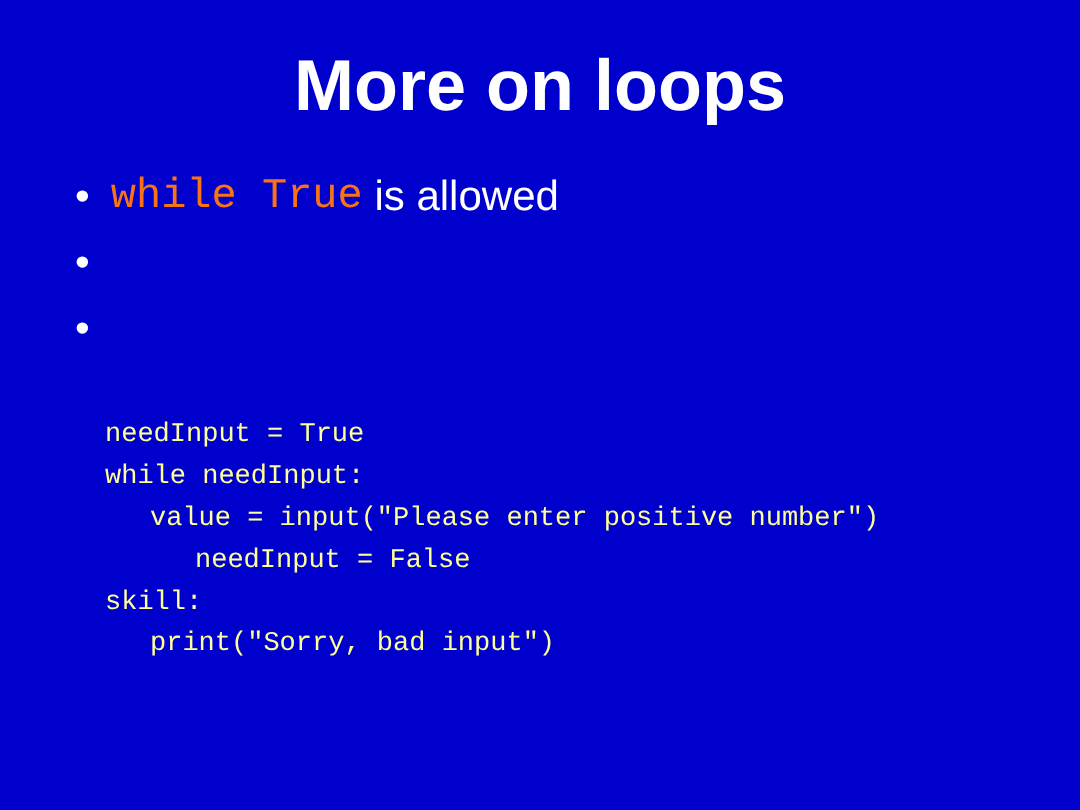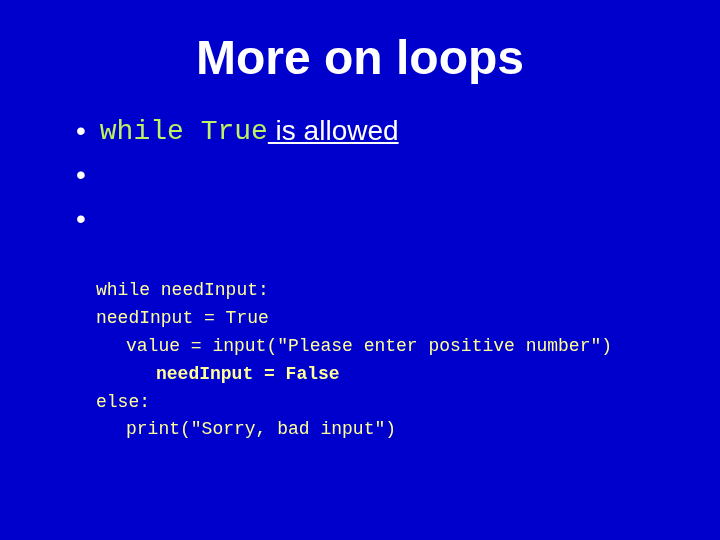--- a/index.html
+++ b/index.html
@@ -13,21 +13,21 @@
       height: 540px;
       background-color: #0000CC;
       font-family: Arial, sans-serif;
       color: white;
       overflow: hidden;
     }
 
     .slide {
       width: 720px;
       height: 540px;
-      padding: 30px 76px;
+      padding: 30px 50px;
       display: flex;
       flex-direction: column;
     }
 
     .title {
       font-size: 48px;
       font-weight: bold;
       text-align: center;
       margin-bottom: 30px;
       color: white;
@@ -47,45 +47,43 @@
 
     .bullet-dot {
       font-size: 28px;
       margin-right: 14px;
       color: white;
     }
 
     .code-inline {
       font-family: 'Courier New', Courier, monospace;
       font-size: 28px;
-      color: #bef264;
+      color: #f97316;
     }
 
     .text-normal {
       font-size: 28px;
       color: white;
-      text-decoration: underline;
     }
 
     .code-block {
       font-family: 'Courier New', Courier, monospace;
       font-size: 18px;
       color: #FFFF99;
       margin-top: 10px;
       margin-left: 20px;
       line-height: 1.55;
     }
 
     .code-block .indent1 {
       padding-left: 30px;
     }
 
     .code-block .indent2 {
       padding-left: 60px;
-      font-weight: bold;
     }
   </style>
 </head>
 <body>
 
 <div class="slide">
 
   <h1 class="title">More on loops</h1>
 
   <ul class="bullet-list">
@@ -100,21 +98,21 @@
       <span class="bullet-dot">•</span>
     </li>
 
     <li>
       <span class="bullet-dot">•</span>
     </li>
 
   </ul>
 
   <div class="code-block">
+    <div class="indent0">needInput = True</div>
     <div class="indent0">while needInput:</div>
-    <div class="indent0">needInput = True</div>
     <div class="indent1">value = input("Please enter positive number")</div>
     <div class="indent2">needInput = False</div>
-    <div class="indent0">else:</div>
+    <div class="indent0">skill:</div>
     <div class="indent1">print("Sorry, bad input")</div>
   </div>
 
 </div>
 
 </body></html>

